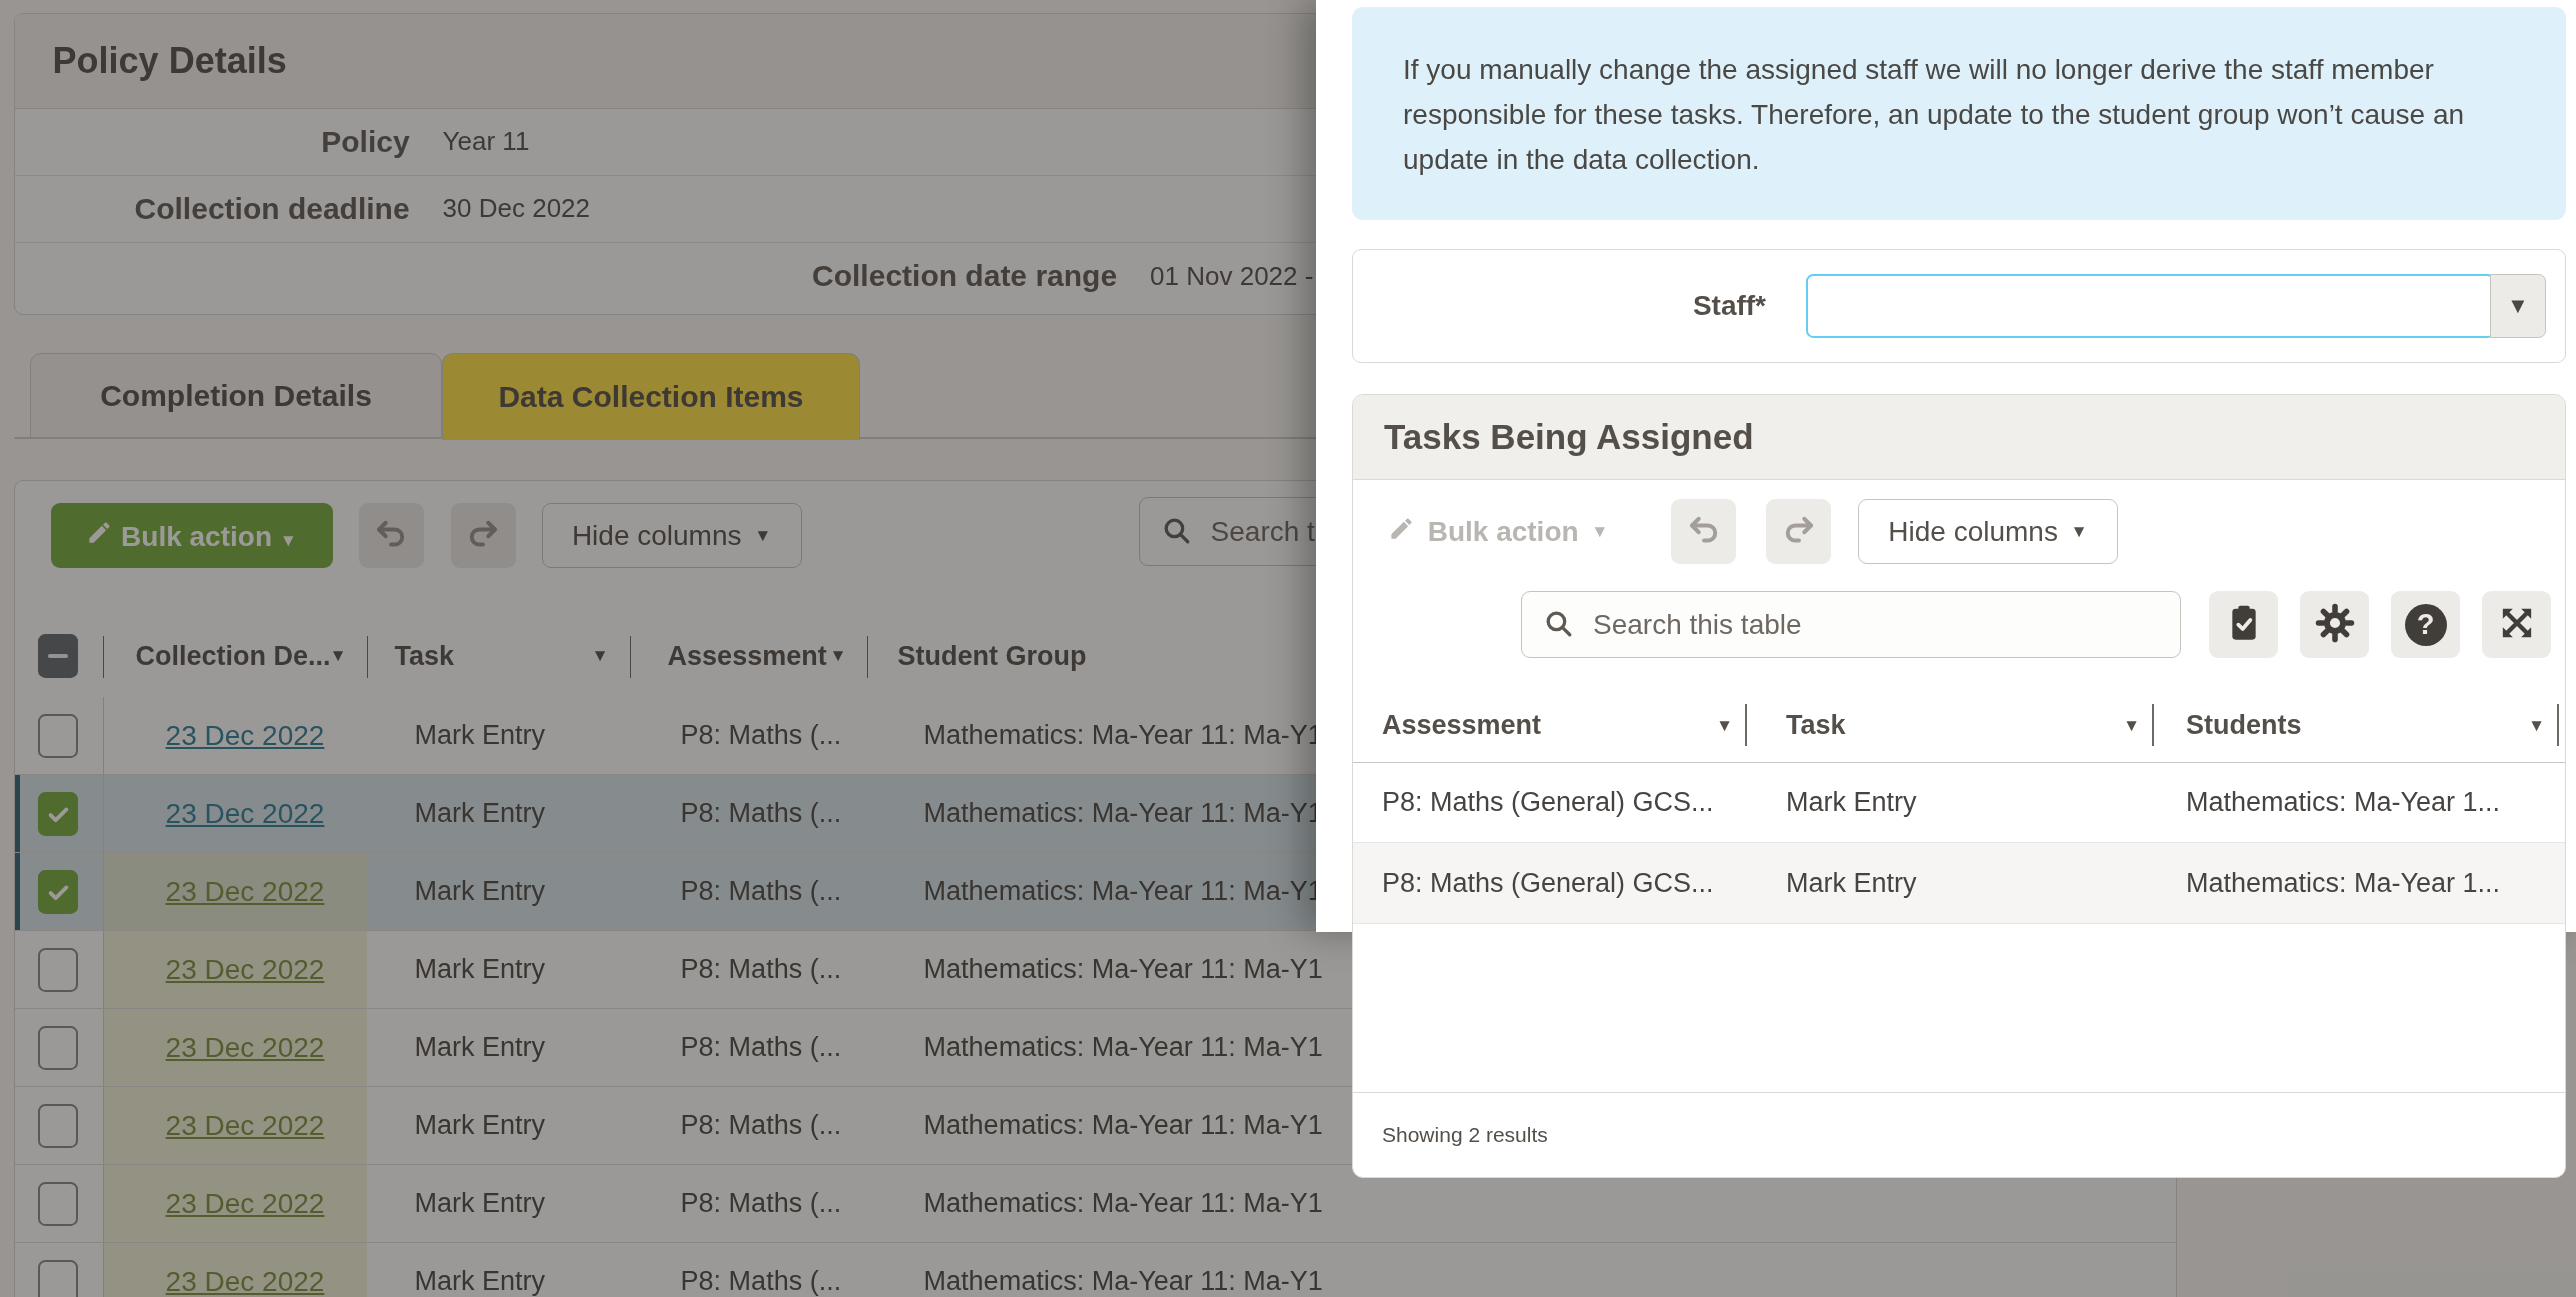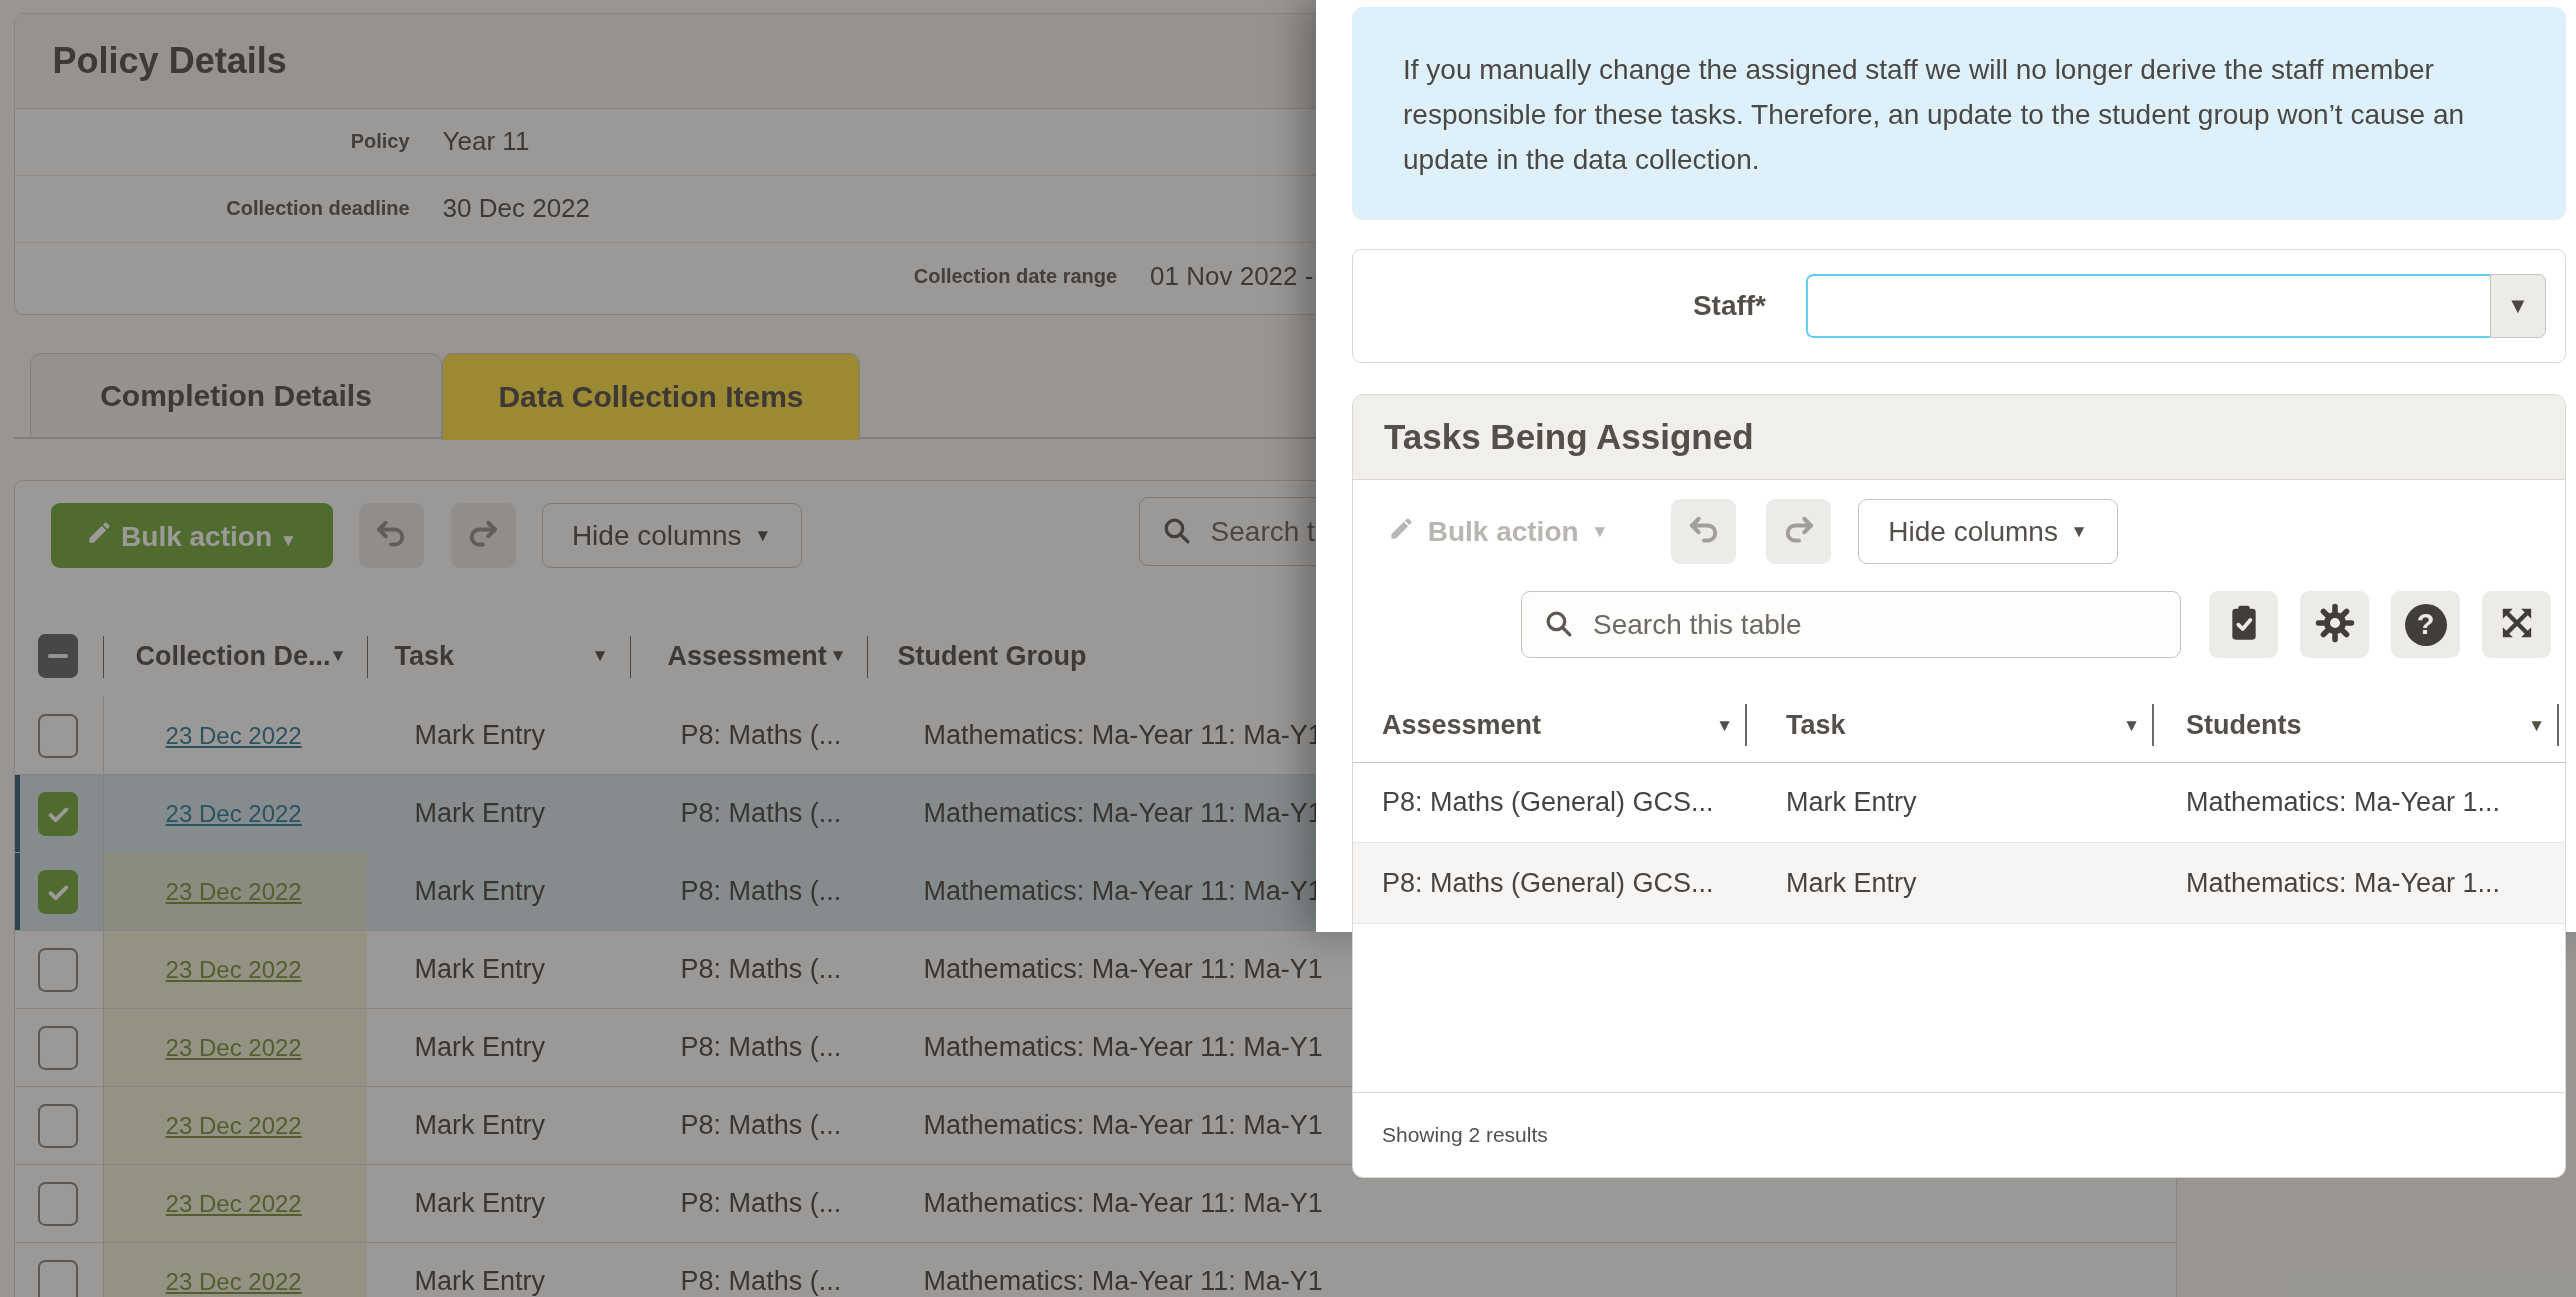--- a/index.html
+++ b/index.html
@@ -12,21 +12,21 @@
   .left-page { position:absolute; inset:0; background:#f7f6f3; z-index:1; }
 
   .card { background:#fdfdfc; border:1.8px solid #d6d3cf; border-radius:9px; }
 
   .policy-card { position:absolute; left:13.6px; top:12.7px; width:2163px; height:302px; }
   .card-title-band { height:95px; background:#f2f1ed; border-bottom:1.8px solid #dbd8d4;
     display:flex; align-items:center; padding-left:38px; border-radius:7.3px 7.3px 0 0;
     font-size:36px; font-weight:bold; color:#554f4a; }
   .kv-row { height:67px; display:flex; align-items:center; border-bottom:0.9px solid #e3e1dd; }
   .kv-row:last-child { border-bottom:none;justify-content:center; }
-  .kv-label { width:395px; text-align:right; font-weight:bold; font-size:20px; color:#5f5953; }
+  .kv-label { width:395px; text-align:right; font-weight:bold; font-size:30px; color:#5f5953; }
   .kv-value { margin-left:33px; font-size:26px; color:#554f4a; }
 
   .tabs { position:absolute; left:0; top:353px; width:2163px; height:129px; }
   .tab { position:absolute; top:0; height:85px; display:flex; align-items:center; justify-content:center;
     font-size:30px; font-weight:bold; color:#554f4a; border:1.8px solid #d0cdc9;
     border-radius:11px 11px 0 0; }
   .tab-inactive { left:30px; width:412px; background:#f0efec; }
   .tab-active { left:442px; width:418px; background:#fde047; border-bottom:none; height:87px; }
   .tab-baseline { position:absolute; top:84px; height:1.8px; background:#d0cdc9; }
   .tab-baseline.seg-left { left:13.6px; width:428px; }
@@ -59,21 +59,21 @@
 
   .lrows { position:absolute; left:0; top:216px; width:2163px; }
   .lrow { position:relative; height:78px; border-bottom:0.9px solid #dcd9d5; background:#fdfdfc; }
   .lrow.selected { background:#d7e5ec; }
   .lrow .stripe { display:none; position:absolute; left:0; top:0; width:5.5px; height:100%; background:var(--stripe); }
   .lrow.selected .stripe { display:block; }
   .datecell { position:absolute; left:88px; top:0; width:264px; height:100%; border-left:0.9px solid #d4d1cd;
     display:flex; align-items:center; padding-left:62px; }
   .lrow.tinted .datecell { background:#f0f2d8; }
   .lrow.selected.tinted .datecell { background:#dfe5d2; }
-  .rowlink { font-size:24px; text-decoration:underline; }
+  .rowlink { font-size:28px; text-decoration:underline; }
   .rowlink.teal { color:var(--teal-link); }
   .rowlink.olive { color:var(--olive-link); }
   .bcell { position:absolute; top:0; height:100%; display:flex; align-items:center; font-size:27px; color:#4c4741; }
 
   .cb { position:absolute; left:23.6px; top:17.3px; width:40px; height:44px; border:2.7px solid #8a8680;
     border-radius:7.3px; background:#fdfdfc; display:flex; align-items:center; justify-content:center; }
   .cb.checked { background:var(--green); border-color:var(--green); }
   .cb svg { display:none; }
   .cb.checked svg { display:block; }
   .cb.indeterminate { background:#63686c; border-color:#63686c; }

